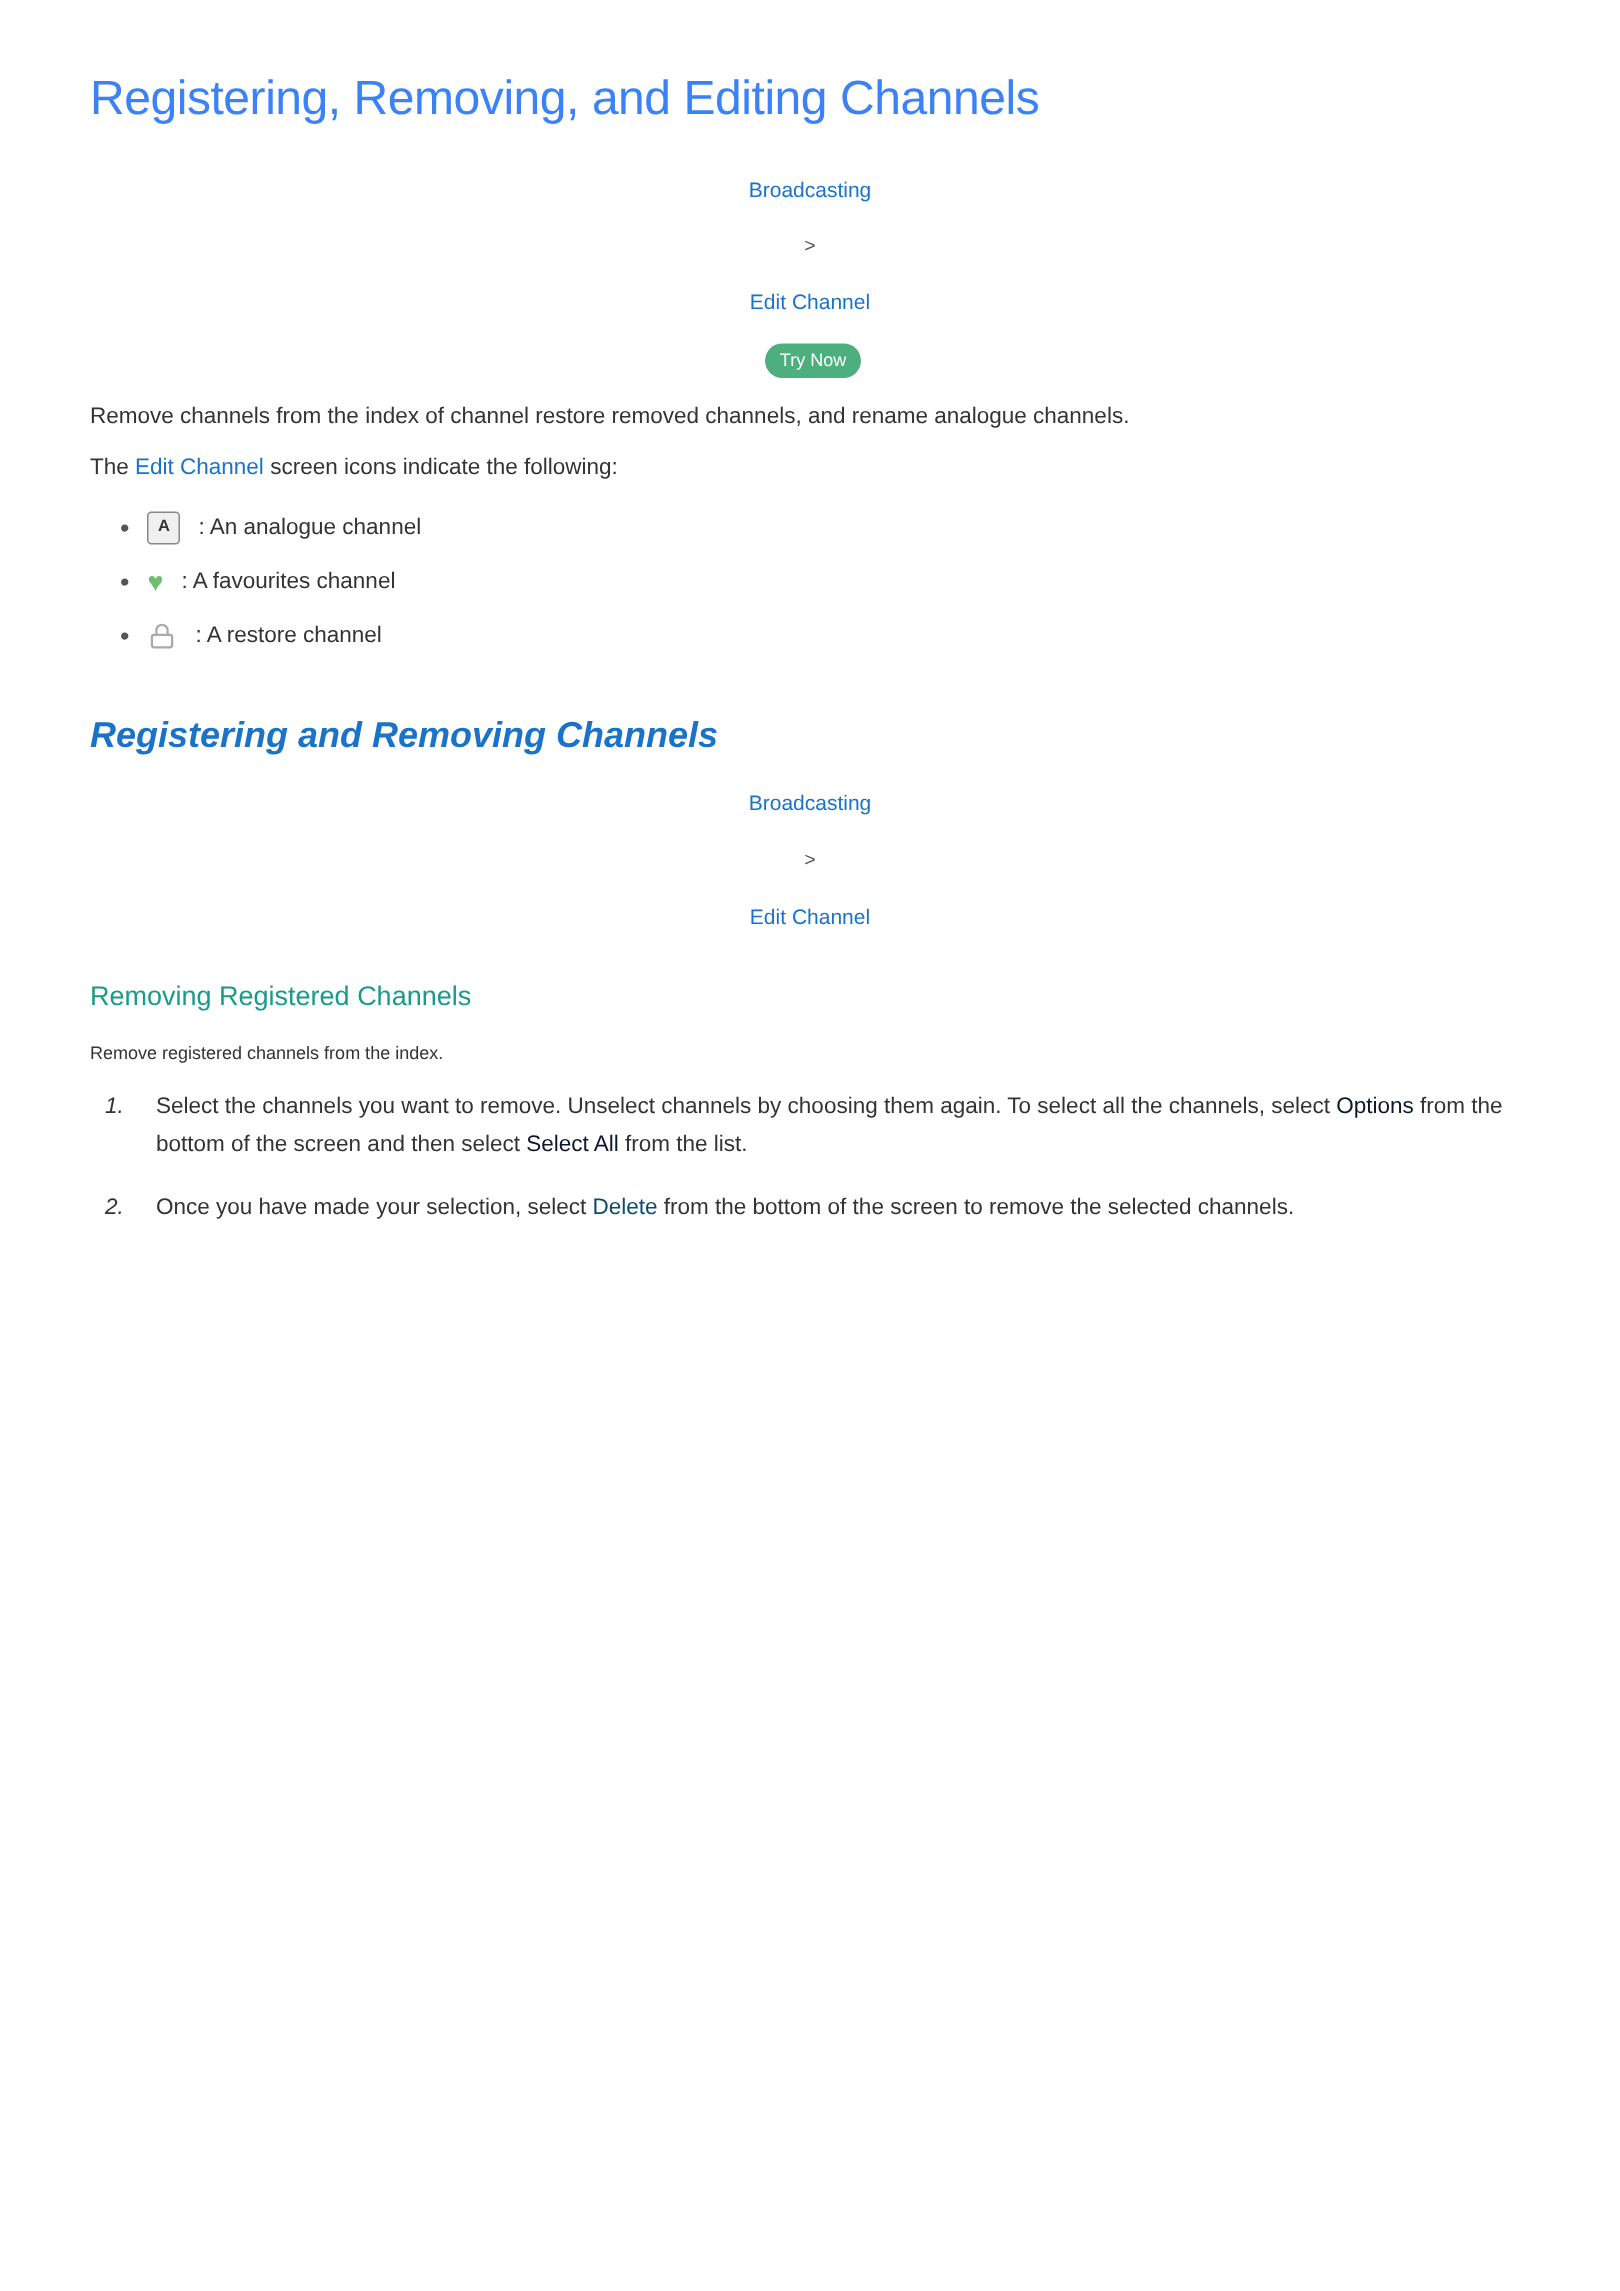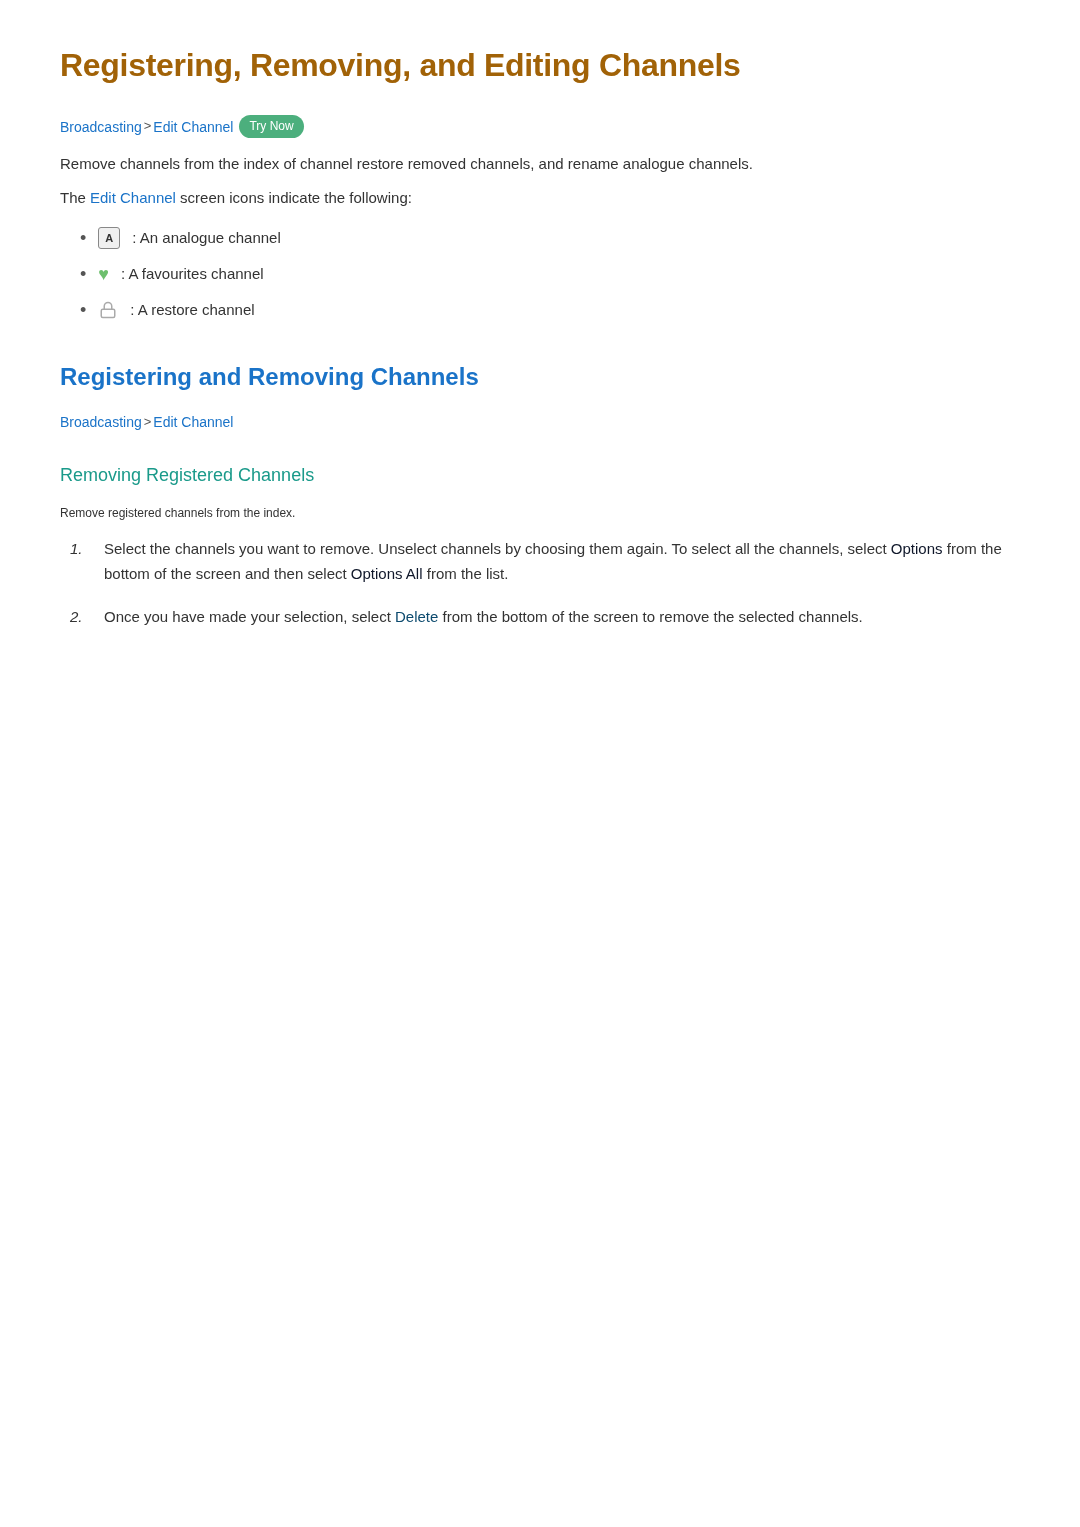--- a/index.html
+++ b/index.html
@@ -13,32 +13,33 @@
       background: #ffffff;
       color: #333333;
       font-size: 15px;
       line-height: 1.6;
       padding: 40px 60px;
       max-width: 1080px;
     }
 
     .page-title {
       font-size: 32px;
-      font-weight: 700;
-      color: #a16207;
+      font-weight: 400;
+      color: #3b82f6;
       margin-bottom: 24px;
       letter-spacing: -0.3px;
     }
 
     .breadcrumb {
       display: flex;
       align-items: center;
-      gap: 2px;
+      gap: 16px;
       margin-bottom: 14px;
       font-size: 14px;
+      flex-direction: column;
     }
 
     .breadcrumb-link {
       color: #1a73c8;
       text-decoration: none;
       cursor: pointer;
     }
 
     .breadcrumb-separator {
       color: #555;
@@ -119,20 +120,21 @@
       color: #aaa;
       font-size: 17px;
       line-height: 1;
     }
 
     .section-title {
       font-size: 24px;
       font-weight: 600;
       color: #1a73c8;
       margin: 36px 0 14px 0;
+      font-style: italic;
     }
 
     .subsection-title {
       font-size: 18px;
       font-weight: 400;
       color: #1a9a8a;
       margin: 28px 0 14px 0;
     }
 
     .body-text {
@@ -227,21 +229,21 @@
 </div>
 
 <h3 class="subsection-title">Removing Registered Channels</h3>
 
 <p class="body-text">Remove registered channels from the index.</p>
 
 <ol class="ordered-list">
   <li>
     <span class="list-number">1.</span>
     <span class="list-content">
-      <span>Select the channels you want to remove. Unselect channels by choosing them again. To select all the channels, select </span><a class="colored-link">Options</a><span> from the bottom of the screen and then select </span><a class="colored-link">Options All</a><span> from the list.</span>
+      <span>Select the channels you want to remove. Unselect channels by choosing them again. To select all the channels, select </span><a class="colored-link">Options</a><span> from the bottom of the screen and then select </span><a class="colored-link">Select All</a><span> from the list.</span>
     </span>
   </li>
   <li>
     <span class="list-number">2.</span>
     <span class="list-content">
       <span>Once you have made your selection, select </span><a class="delete-link">Delete</a><span> from the bottom of the screen to remove the selected channels.</span>
     </span>
   </li>
 </ol>
 

